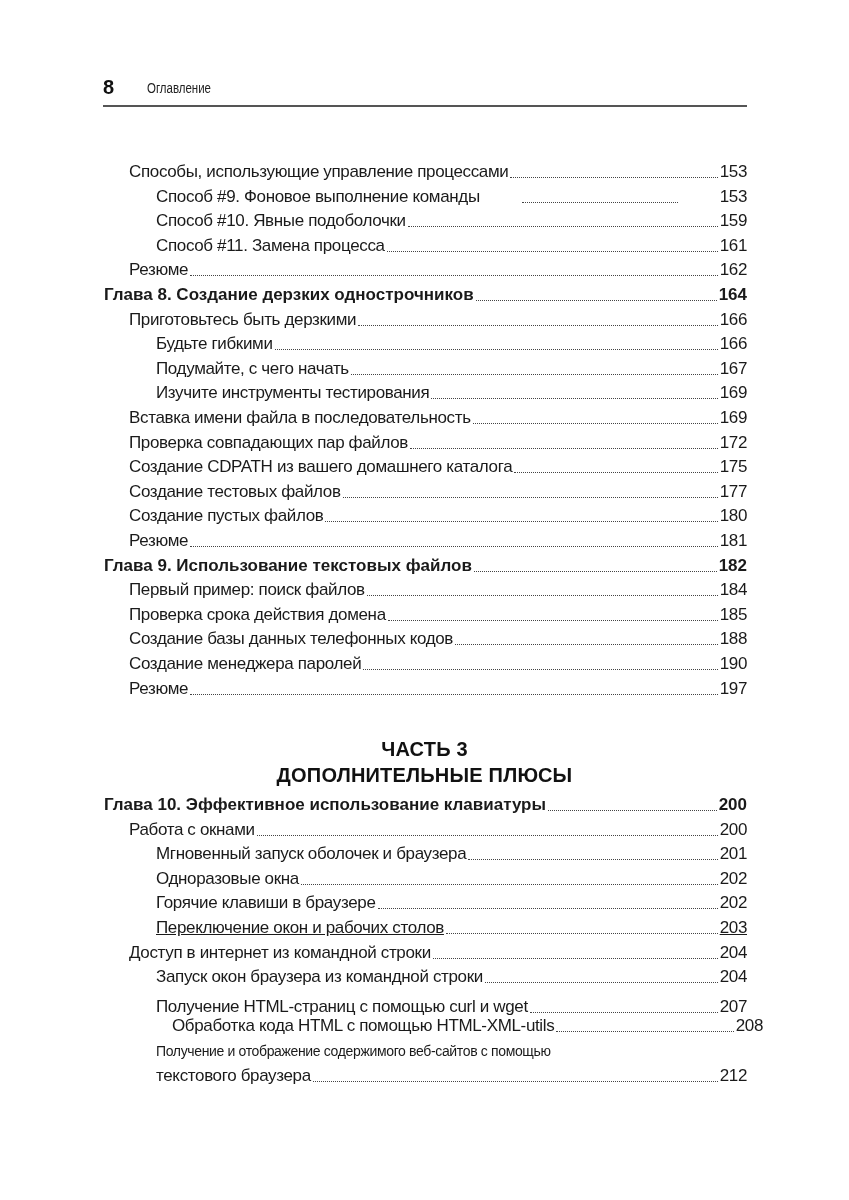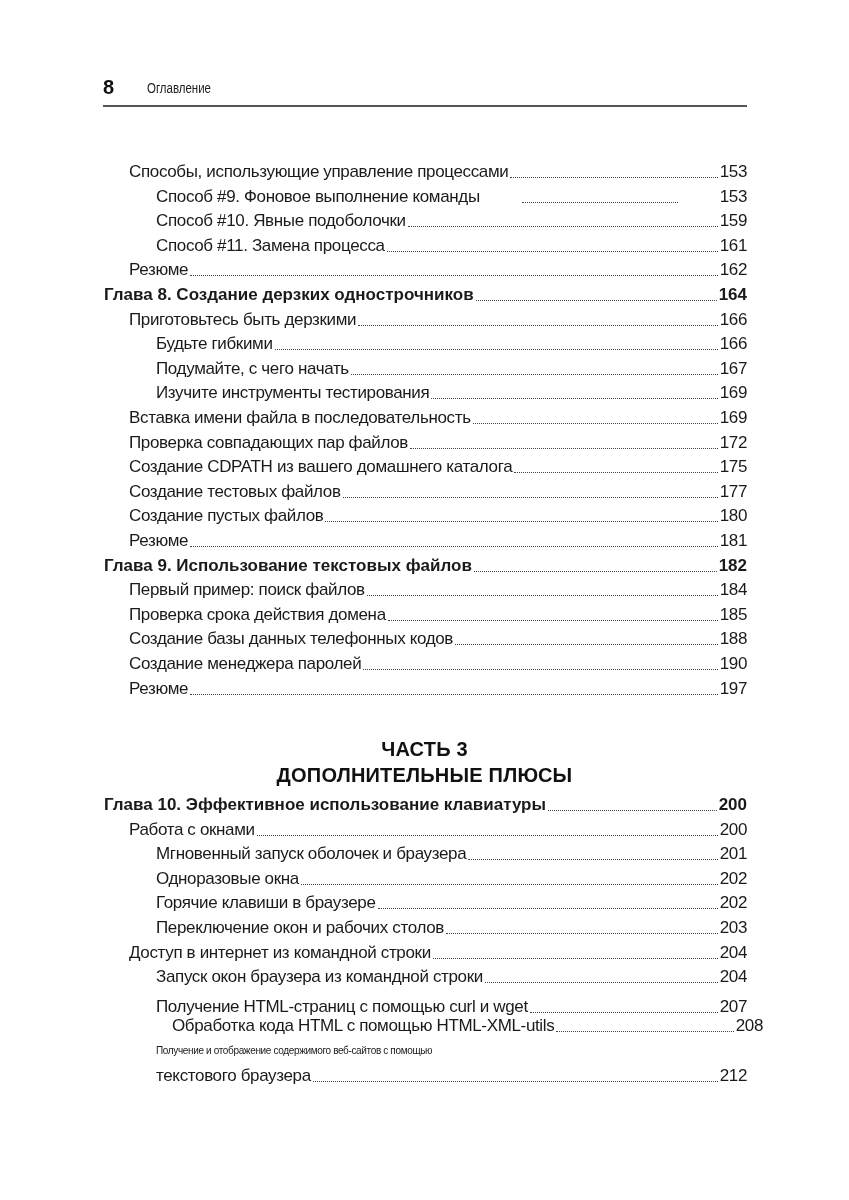--- a/index.html
+++ b/index.html
@@ -12,21 +12,21 @@
   .toc { position:absolute; left:0; top:0; width:849px; }
   .row { position:absolute; height:24px; display:flex; align-items:flex-end; font-size:17px; line-height:20px; white-space:nowrap; }
   .row .t { flex:0 0 auto; transform-origin:left; }
   .row .dots { flex:1 1 auto; overflow:hidden; margin:0 2px 4px 2px; height:12px; border-bottom:1.6px dotted #444; }
   .row .p { flex:0 0 auto; }
   .l0 { left:104px; width:643px; font-weight:bold; }
   .l1 { left:129px; width:618px; }
   .l2 { left:156px; width:591px; }
   .narrow { letter-spacing:-0.35px; }
   .part { position:absolute; left:0; width:849px; text-align:center; font-weight:bold; font-size:20px; color:#111; letter-spacing:0.2px; }
-  .wrap1 { position:absolute; left:156px; font-size:10px; line-height:20px; letter-spacing:-0.35px; white-space:nowrap; }
+  .wrap1 { position:absolute; left:156px; font-size:14px; line-height:20px; letter-spacing:-0.35px; white-space:nowrap; }
 </style>
 </head>
 <body>
 
 <div class="header">
   <span class="page-num">8</span>
   <span class="running-title">Оглавление</span>
 </div>
 <div class="rule"></div>
 
@@ -161,21 +161,21 @@
     <div class="row l2 narrow" style="top: 864.8px;">
       <span class="t">Одноразовые окна</span>
       <span class="dots"></span>
       <span class="p">202</span>
     </div>
     <div class="row l2 narrow" style="top: 889.4px;">
       <span class="t">Горячие клавиши в браузере</span>
       <span class="dots"></span>
       <span class="p">202</span>
     </div>
-    <div class="row l2 narrow" style="top: 914px;">
+    <div class="row l2 narrow" style="top: 914px; text-decoration: underline;">
       <span class="t">Переключение окон и рабочих столов</span>
       <span class="dots"></span>
       <span class="p">203</span>
     </div>
     <div class="row l1 narrow" style="top: 938.6px;">
       <span class="t">Доступ в интернет из командной строки</span>
       <span class="dots"></span>
       <span class="p">204</span>
     </div>
     <div class="row l2 narrow" style="top: 963.2px;">

